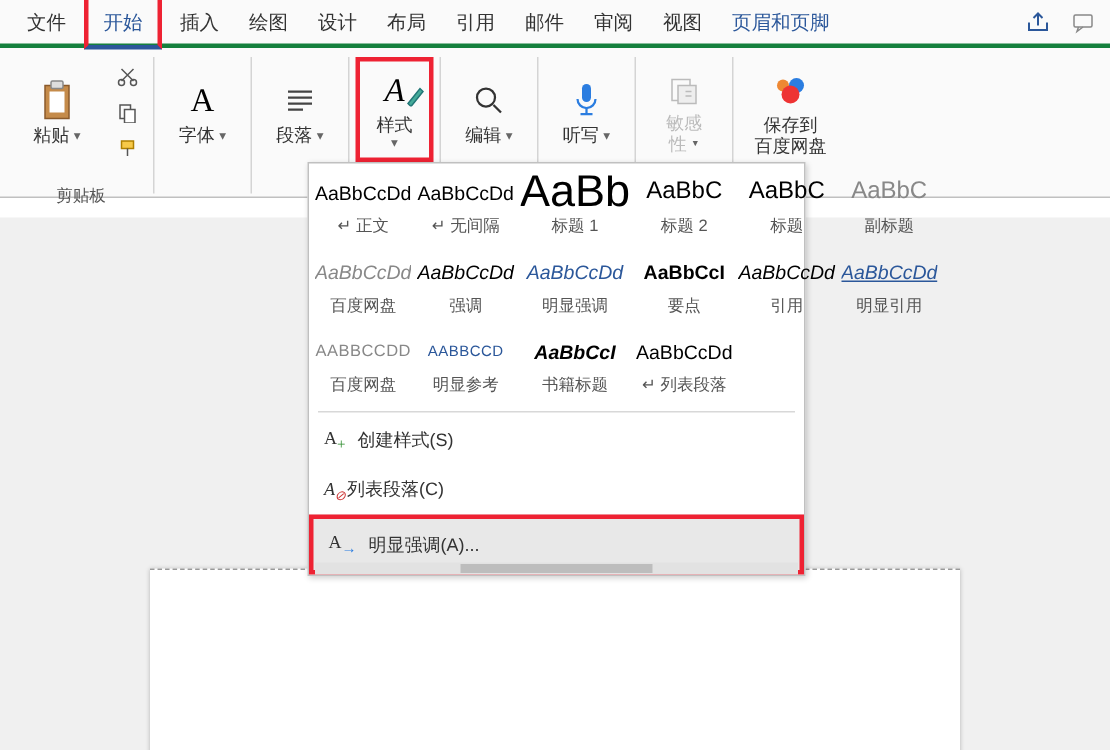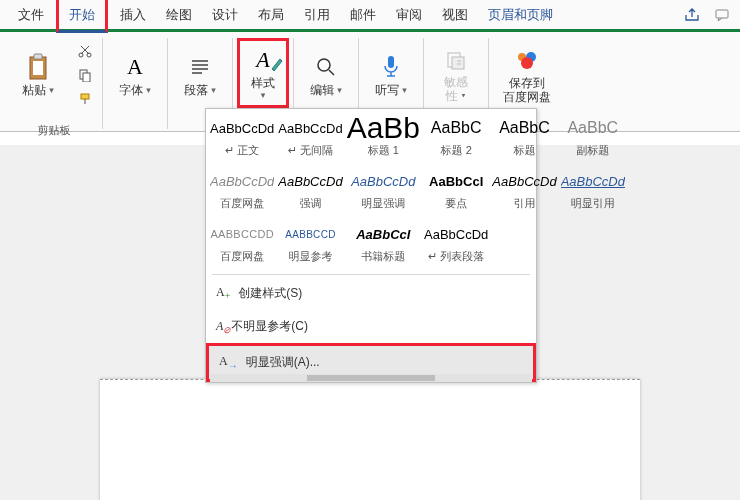--- a/index.html
+++ b/index.html
@@ -287,21 +287,21 @@
         <div class="style-name">↵ 列表段落</div>
       </div>
     </div>
   <div class="dd-sep"></div>
   <div class="dd-row">
     <span style="font-family:serif;">A<sub style="color:#2a8a2a;">+</sub></span>
     <span>创建样式(S)</span>
   </div>
   <div class="dd-row">
     <span style="font-family:serif;font-style:italic;position:relative;">A<span style="position:absolute;left:7px;top:6px;font-size:9px;color:#c33;">⊘</span></span>
-    <span>不明显参考(C)</span>
+    <span>列表段落(C)</span>
   </div>
   <div class="dd-row hover hl">
     <span style="font-family:serif;">A<sub style="color:#2b7de0;">→</sub></span>
     <span>明显强调(A)...</span>
   </div>
   <div class="scroll-stub">
       <div class="scroll-thumb"></div>
     </div>
 </div>
 

